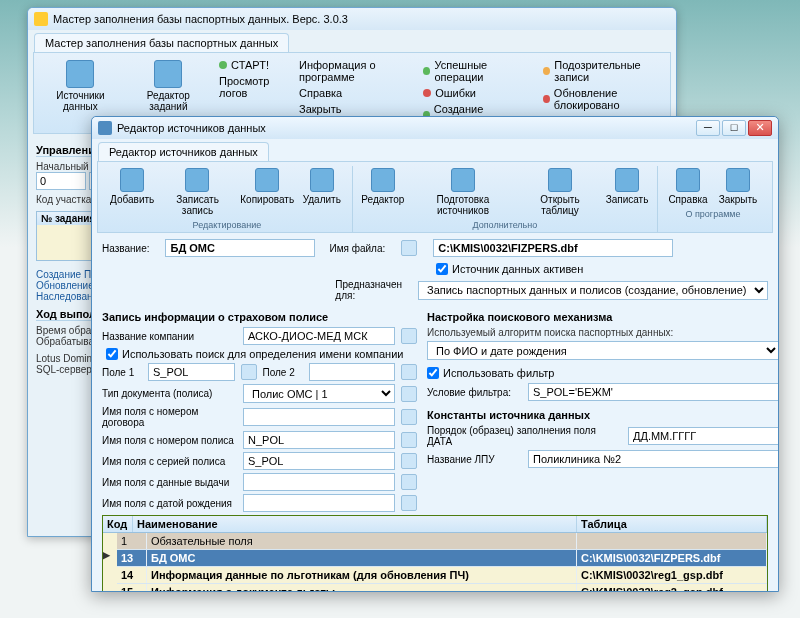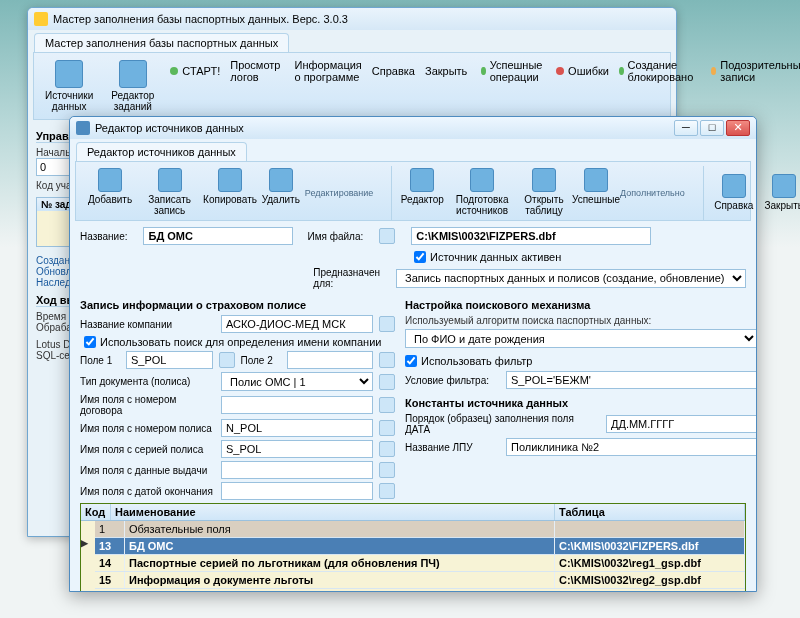--- a/index.html
+++ b/index.html
@@ -7,41 +7,41 @@
 
   
   .win1 { position: absolute; left: 27px; top: 7px; width: 650px; height: 530px; background: #e8f2f8; border: 1px solid #6fa6d0; border-radius: 6px 6px 0 0; box-shadow: 0 2px 10px rgba(0,0,0,.25); }
   .win1-title { height: 22px; background: linear-gradient(#eaf4fc,#d6e8f6); border-radius: 5px 5px 0 0; padding: 3px 6px; display: flex; align-items: center; gap: 5px; }
   .win1-title .ico { width: 14px; height: 14px; background: #ffcc33; border-radius: 2px; }
   .win1-tab { margin: 3px 0 0 6px; display: inline-block; padding: 3px 10px; background: #f0f7fd; border: 1px solid #b5d4ea; border-bottom: none; border-radius: 4px 4px 0 0; }
   .win1-ribbon { margin: 0 5px; background: linear-gradient(#e6f1fb,#cfe6f8); border: 1px solid #b5d4ea; padding: 5px; display: flex; gap: 6px; align-items: flex-start; }
   .bigbtn { display: flex; flex-direction: column; align-items: center; gap: 2px; padding: 2px 6px; }
   .bigbtn .bi { width: 28px; height: 28px; background: #6fb2e0; border: 1px solid #4a8cc0; border-radius: 3px; }
   .bigbtn span { font-size: 10px; text-align: center; line-height: 1.1; }
-  .rib-col { display: flex; flex-direction: row; gap: 2px; }
+  .rib-col { display: flex; flex-direction: column; gap: 2px; }
   .rib-item { display: flex; align-items: center; gap: 4px; padding: 1px 4px; font-size: 10px; }
   .rib-item .dot { width: 8px; height: 8px; border-radius: 50%; }
   .dot-g { background: #5cb85c; } .dot-r { background: #d9534f; } .dot-o { background: #f0ad4e; }
   .banned { background: #ffe28a; border: 1px solid #e0b84a; padding: 2px 6px; font-size: 10px; }
   .win1-body { padding: 6px 8px; }
   .lbl { font-size: 10px; color: #333; }
   .tf { border: 1px solid #9ac1de; background: #fff; padding: 1px 3px; height: 18px; }
   .win1 h4 { font-weight: bold; font-size: 11px; border-bottom: 1px solid #b5d4ea; margin: 4px 0; }
 
   
-  .win2 { position: absolute; left: 69px; top: 116px; width: 688px; height: 476px; background: #eaf4fc; border: 1px solid #4e8bc0; border-radius: 5px 5px 0 0; box-shadow: 0 4px 18px rgba(0,0,0,.35); display: flex; flex-direction: column; }
+  .win2 { position: absolute; left: 91px; top: 116px; width: 688px; height: 476px; background: #eaf4fc; border: 1px solid #4e8bc0; border-radius: 5px 5px 0 0; box-shadow: 0 4px 18px rgba(0,0,0,.35); display: flex; flex-direction: column; }
   .win2-title { height: 22px; background: linear-gradient(#eef7ff,#d3e7f7); border-radius: 5px 5px 0 0; padding: 2px 6px; display: flex; align-items: center; }
   .win2-title .ico { width: 14px; height: 14px; background: #4e8bc0; border-radius: 2px; margin-right: 5px; }
   .sysbtns { margin-left: auto; display: flex; gap: 2px; }
   .sysbtn { width: 24px; height: 16px; background: linear-gradient(#f6fbff,#d9ecf9); border: 1px solid #9ac1de; font-size: 11px; line-height: 13px; text-align: center; border-radius: 2px; }
   .sysbtn.close { background: linear-gradient(#f28b82,#d9534f); color: #fff; border-color: #b33; }
 
   .win2-tab { margin: 3px 0 0 6px; display: inline-block; padding: 3px 10px; background: #f0f7fd; border: 1px solid #b5d4ea; border-bottom: none; border-radius: 4px 4px 0 0; font-size: 11px; }
   .ribbon2 { margin: 0 5px; background: linear-gradient(#e6f1fb,#cfe6f8); border: 1px solid #b5d4ea; padding: 4px 4px 0 4px; display: flex; }
-  .rgroup { border-right: 1px solid #b5d4ea; padding: 0 18px 2px 6px; display: flex; flex-direction: row; align-items: center; }
+  .rgroup { border-right: 1px solid #b5d4ea; padding: 0 6px 2px 6px; display: flex; flex-direction: column; align-items: center; }
   .rgroup:last-child { border-right: none; }
   .rgroup-items { display: flex; gap: 2px; }
   .rbtn { display: flex; flex-direction: column; align-items: center; padding: 2px 4px; min-width: 48px; }
   .rbtn .ri { width: 24px; height: 24px; background: #6fb2e0; border: 1px solid #4a8cc0; border-radius: 3px; }
   .rbtn span { font-size: 10px; text-align: center; line-height: 1.1; margin-top: 2px; }
   .rgroup-label { font-size: 9px; color: #4a6b88; margin-top: 2px; }
 
   .form-area { flex: 1; padding: 6px 10px 4px 10px; display: flex; flex-direction: column; overflow: hidden; }
   .toprow { display: flex; gap: 14px; align-items: center; margin-bottom: 6px; }
   .field { display: flex; align-items: center; gap: 16px; }
@@ -205,21 +205,21 @@
             <span>Подготовка
 источников</span>
           </div>
           <div class="rbtn">
             <div class="ri"></div>
             <span>Открыть
 таблицу</span>
           </div>
           <div class="rbtn">
             <div class="ri"></div>
-            <span>Успешные</span>
+            <span>Записать</span>
           </div>
         </div>
       <div class="rgroup-label">Дополнительно</div>
     </div>
     <div class="rgroup">
       <div class="rgroup-items" id="rg3">
           <div class="rbtn">
             <div class="ri"></div>
             <span>Справка</span>
           </div>
@@ -299,21 +299,21 @@
               <label>Имя поля с серией полиса</label>
               <input class="inp" value="S_POL" style="">
               <span class="mini-ico"></span>
             </div>
             <div class="frow">
               <label>Имя поля с данные выдачи</label>
               <input class="inp" style="">
               <span class="mini-ico"></span>
             </div>
             <div class="frow">
-              <label>Имя поля с датой окончания</label>
+              <label>Имя поля с датой рождения</label>
               <input class="inp" style="">
               <span class="mini-ico"></span>
             </div>
           </div>
       </div>
 
       <div class="colR">
         <div class="sect-title">Настройка поискового механизма</div>
         <div class="lbl">Используемый алгоритм поиска паспортных данных:</div>
         <select class="inp" style="width:100%;margin:3px 0"><option>По ФИО и дате рождения</option></select>
@@ -349,21 +349,21 @@
             <div class="gc2">Обязательные поля</div>
             <div class="gc3"></div>
           </div>
           <div class="grid-row sel marker">
             <div class="gc1">13</div>
             <div class="gc2">БД ОМС</div>
             <div class="gc3">C:\KMIS\0032\FIZPERS.dbf</div>
           </div>
           <div class="grid-row">
             <div class="gc1">14</div>
-            <div class="gc2">Паспортные серией по льготникам (для обновления ПЧ)</div>
+            <div class="gc2">Информация данные по льготникам (для обновления ПЧ)</div>
             <div class="gc3">C:\KMIS\0032\reg1_gsp.dbf</div>
           </div>
           <div class="grid-row">
             <div class="gc1">15</div>
             <div class="gc2">Информация о документе льготы</div>
             <div class="gc3">C:\KMIS\0032\reg2_gsp.dbf</div>
           </div>
         </div>
     </div>
 

